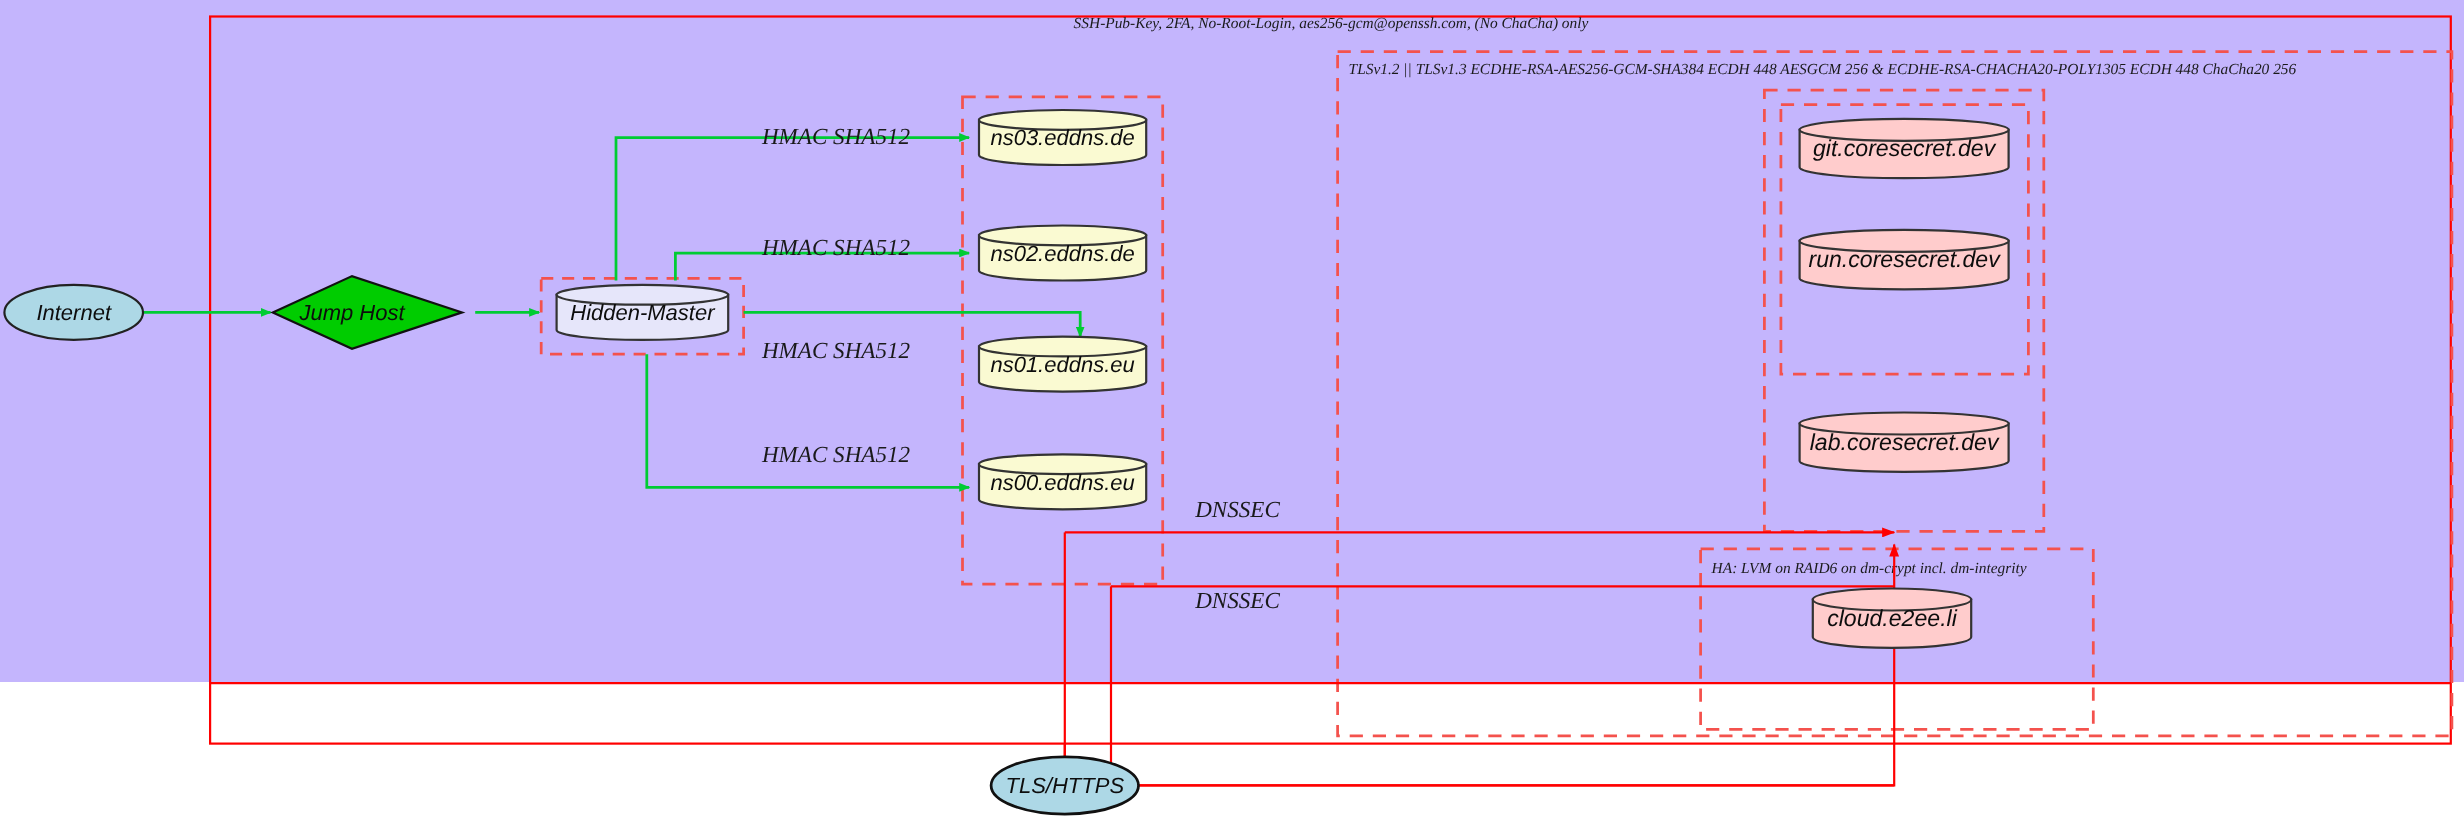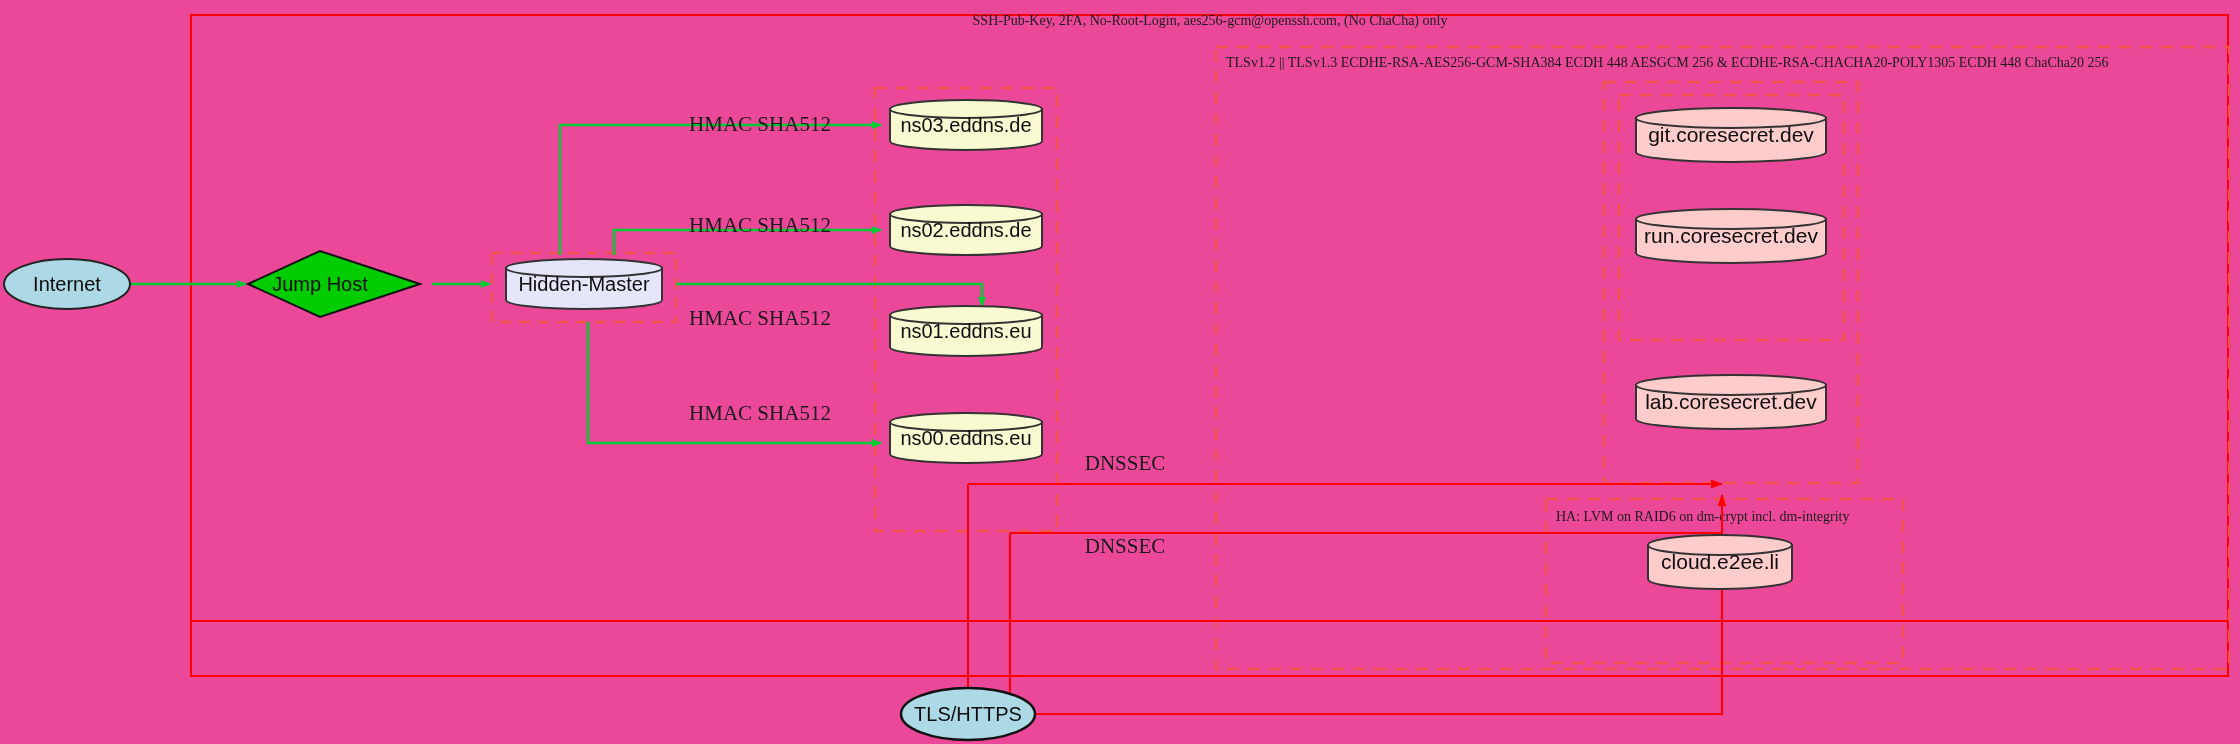--- a/index.html
+++ b/index.html
@@ -1,17 +1,17 @@
 <!DOCTYPE html>
 <html><head>
 <meta charset="utf-8">
 <style>
   html,body{margin:0;padding:0;background:#ffffff;}
   body{width:2240px;height:744px;font-family:"Liberation Sans",sans-serif;overflow:hidden;}
-  #stage{position:relative;width:2240px;height:744px;background:#ec4899;}
+  #stage{position:relative;width:2240px;height:620px;background:#c4b5fd;font-style:italic;}
   svg{display:block;}
   .lbl-serif{font-family:"Liberation Serif",serif;font-size:21px;fill:#1a1a1a;}
   .lbl-serif-sm{font-family:"Liberation Serif",serif;font-size:14px;fill:#1a1a1a;}
   .node-text{font-family:"Liberation Sans",sans-serif;font-size:20px;fill:#0d0d0d;}
   .node-text-lg{font-family:"Liberation Sans",sans-serif;font-size:21px;fill:#0d0d0d;}
 </style>
 </head>
 <body>
 
 <div id="stage">

